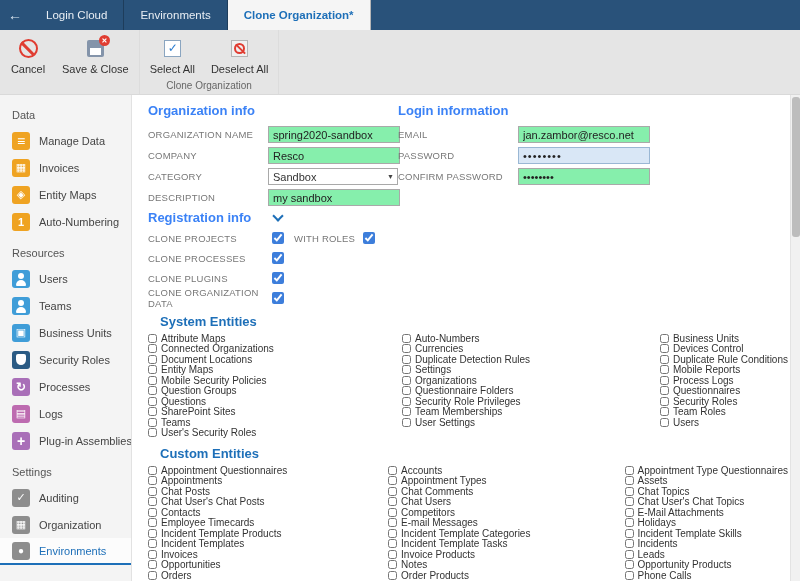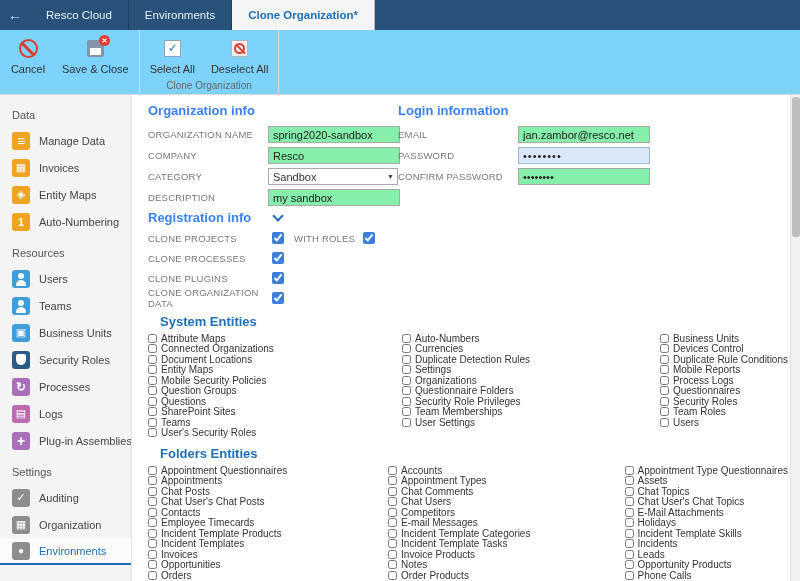--- a/index.html
+++ b/index.html
@@ -10,21 +10,21 @@
   
   .topbar{display:flex;align-items:stretch;height:30px;background:#29527a;}
   .back{width:30px;display:flex;align-items:center;justify-content:center;cursor:pointer;}
   .back::before{content:"←";color:#d8e4ef;font-size:14px;}
   .tabs{display:flex;align-items:stretch;}
   .tab{display:flex;align-items:center;padding:0 16px;color:#e8eef4;font-size:11.5px;
        border-right:1px solid rgba(0,0,0,.25);cursor:pointer;white-space:nowrap;}
   .tab.active{background:#f5f5f5;color:#1d6fb8;font-weight:bold;}
 
   
-  .ribbon{display:flex;background:#7dd3fc;border-bottom:1px solid #d9d9d9;height:65px;}
+  .ribbon{display:flex;background:#e5e5e5;border-bottom:1px solid #d9d9d9;height:65px;}
   .rgroup{display:flex;flex-direction:column;border-right:1px solid #dcdcdc;padding:0 2px;}
   .rbuttons{display:flex;flex:1;align-items:center;}
   .rbtn{display:flex;flex-direction:column;align-items:center;justify-content:flex-start;gap:4px;
         min-width:52px;padding:4px 8px 0;border:0;background:none;cursor:pointer;
         font-family:"Liberation Sans",sans-serif;font-size:11px;color:#333;}
   .rcaption{height:15px;font-size:10px;color:#666;text-align:center;line-height:14px;}
   .ticon{height:20px;display:flex;align-items:center;justify-content:center;}
 
   .icon-cancel{width:19px;height:19px;border:2.5px solid #e03c31;border-radius:50%;position:relative;}
   .icon-cancel::after{content:"";position:absolute;top:5.5px;left:-2px;width:17px;height:2.5px;
@@ -108,21 +108,21 @@
 </head>
 <body>
 
 <div class="app" data-name="app-window">
 
   <header class="topbar" data-name="topbar">
     <div class="back" data-name="back-arrow-icon"></div>
     <div class="tabs" data-name="tab-bar">
 
         <div class="tab" data-name="tab">
-          <span data-name="tab-label">Resco Cloud</span>
+          <span data-name="tab-label">Login Cloud</span>
         </div>
 
         <div class="tab" data-name="tab">
           <span data-name="tab-label">Environments</span>
         </div>
 
         <div class="tab active" data-name="tab">
           <span data-name="tab-label">Clone Organization*</span>
         </div>
       </div>
@@ -459,21 +459,21 @@
               <span data-name="entity-label">Team Roles</span>
             </label>
 
             <label class="chk" data-name="entity-checkbox-item">
               <input type="checkbox" data-name="entity-checkbox" style="">
               <span data-name="entity-label">Users</span>
             </label>
           </div>
       </div>
 
-      <div class="ent-title custom" data-name="custom-entities-title">Folders Entities</div>
+      <div class="ent-title custom" data-name="custom-entities-title">Custom Entities</div>
       <div class="cols" data-name="custom-entities-grid">
         <div class="col col2">
 
             <label class="chk" data-name="entity-checkbox-item">
               <input type="checkbox" data-name="entity-checkbox" style="">
               <span data-name="entity-label">Appointment Questionnaires</span>
             </label>
 
             <label class="chk" data-name="entity-checkbox-item">
               <input type="checkbox" data-name="entity-checkbox" style="">

